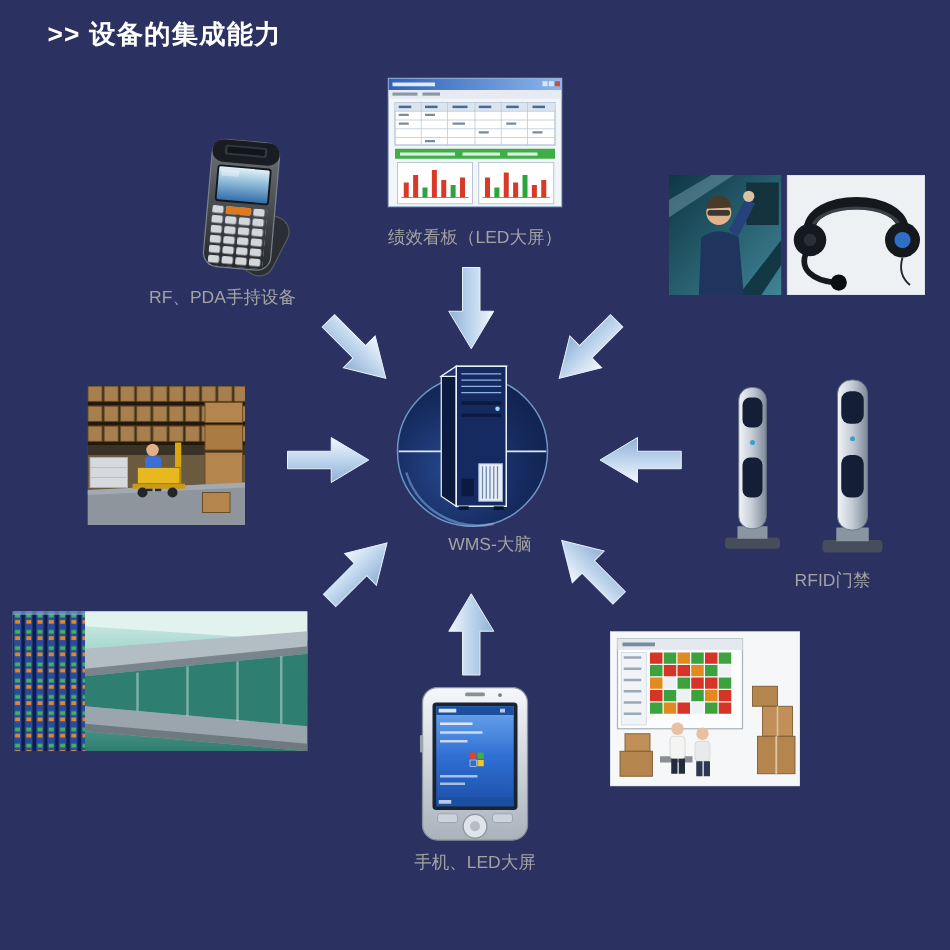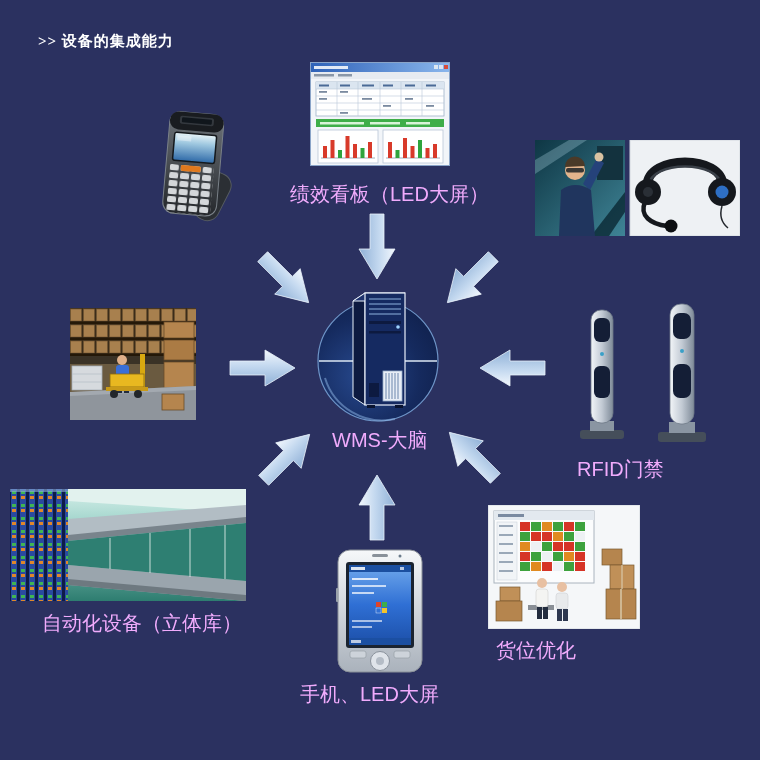--- a/index.html
+++ b/index.html
@@ -1,20 +1,20 @@
 <!DOCTYPE html>
 <html><head>
 <meta charset="utf-8">
 <style>
   * { margin:0; padding:0; box-sizing:border-box; }
   html,body { background:#2b3160; }
   body { font-family:"Liberation Sans","DejaVu Sans",sans-serif; }
   .stage { position:relative; width:760px; height:760px; background:#2b3160; overflow:hidden; }
-  .title { position:absolute; left:38px; top:32px; color:#ffffff; font-size:15px; font-weight:bold; letter-spacing:1px;font-family:Liberation Serif, serif; }
-  .label { position:absolute; color:#f0abfc; font-size:20px; text-align:left; white-space:nowrap; }
+  .title { position:absolute; left:38px; top:13px; color:#ffffff; font-size:21px; font-weight:bold; letter-spacing:1px; }
+  .label { position:absolute; color:#a3a3a3; font-size:14px; text-align:center; white-space:nowrap; }
   .node-img { position:absolute; }
   .arrow { position:absolute; width:70px; height:44px; }
   .hub { position:absolute; left:303px; top:283px; width:150px; height:150px; }
 </style>
 </head>
 <body>
 
 <div class="stage">
 
   <svg width="0" height="0" style="position:absolute" aria-hidden="true">
@@ -92,20 +92,21 @@
         <rect x="18" y="3" width="54" height="18" rx="9" fill="#191c20"></rect>
         <rect x="28" y="7" width="34" height="8" rx="2" fill="#33383e"></rect>
         <rect x="30" y="8.5" width="30" height="5" rx="1" fill="#10161c"></rect>
         <rect x="24" y="24" width="42" height="28" rx="2" fill="url(#gScreen)" stroke="#14181c" stroke-width="1.5"></rect>
         <rect x="27" y="27" width="14" height="5" fill="#ffffff" opacity="0.35"></rect>
         <rect x="22" y="56" width="44" height="48" fill="url(#pKeys)"></rect>
         <rect x="33" y="56" width="20" height="6" rx="1.5" fill="#e0791e"></rect>
       </g>
     </svg>
   </div>
+  <div class="label" style="left:98px;top:229px;width:160px">RF、PDA手持设备</div>
 
   <div class="node-img" style="left:310px;top:62px">
     <svg viewBox="0 0 140 104" width="140" height="104">
       <rect x="0.5" y="0.5" width="139" height="103" fill="#f2f5f9" stroke="#8aa4c8"></rect>
       <rect x="1" y="1" width="138" height="9" fill="url(#gTitle)"></rect>
       <rect x="4" y="4" width="34" height="3" fill="#ffffff" opacity="0.85"></rect>
       <rect x="124" y="3" width="4" height="4" fill="#dce6f2"></rect>
         <rect x="129" y="3" width="4" height="4" fill="#dce6f2"></rect>
         <rect x="134" y="3" width="4" height="4" fill="#d84b3a"></rect>
       <rect x="1" y="10" width="138" height="7" fill="#e7ebf1"></rect>
@@ -234,42 +235,41 @@
       <g transform="translate(82,0)">
         <rect x="4" y="130" width="48" height="10" rx="3" fill="#454e5a"></rect>
         <rect x="15" y="120" width="26" height="11" fill="#8a95a2"></rect>
         <rect x="16" y="2" width="24" height="120" rx="11" fill="url(#gTower)" stroke="#6e7a88" stroke-width="0.8"></rect>
         <rect x="19" y="11" width="18" height="26" rx="7" fill="#141e36"></rect>
         <rect x="19" y="62" width="18" height="34" rx="7" fill="#141e36"></rect>
         <circle cx="28" cy="49" r="2" fill="#3aa0c8"></circle>
       </g>
     </svg>
   </div>
-  <div class="label" style="left:577px;top:456px;width:140px">RFID门禁</div>
+  <div class="label" style="left:596px;top:456px;width:140px">RFID门禁</div>
 
   <div class="node-img" style="left:10px;top:489px">
     <svg viewBox="0 0 236 112" width="236" height="112">
       <rect width="236" height="112" fill="url(#gHall)"></rect>
       <polygon points="58,0 236,0 236,24 58,12" fill="#e2f2ee"></polygon>
       <polygon points="58,30 236,16 236,34 58,52" fill="#b2bdc4"></polygon>
       <polygon points="58,46 236,28 236,34 58,52" fill="#79848c"></polygon>
       <polygon points="58,52 236,34 236,92 58,76" fill="#2e7f72"></polygon>
       <polygon points="58,76 236,92 236,112 58,96" fill="#9aa5ad"></polygon>
       <polygon points="58,90 236,106 236,112 58,96" fill="#6e7980"></polygon>
       <g stroke="#d8e8e4" stroke-width="2" opacity="0.45">
         <line x1="100" y1="49" x2="100" y2="80"></line>
           <line x1="140" y1="44" x2="140" y2="84"></line>
           <line x1="180" y1="40" x2="180" y2="88"></line>
           <line x1="215" y1="36" x2="215" y2="90"></line>
       </g>
       <rect x="0" y="0" width="58" height="112" fill="url(#pRack)"></rect>
       <rect x="0" y="0" width="58" height="3" fill="#8fb0d8" opacity="0.6"></rect>
     </svg>
   </div>
-  <div class="label" style="left:42px;top:610px;width:200px">自动化设备（立体库）</div>
 
   <div class="node-img" style="left:334px;top:548px">
     <svg viewBox="0 0 92 126" width="92" height="126">
       <rect x="4" y="2" width="84" height="122" rx="12" fill="url(#gPda)" stroke="#8a9098" stroke-width="1"></rect>
       <rect x="38" y="6" width="16" height="3" rx="1.5" fill="#889099"></rect>
       <circle cx="66" cy="8" r="1.5" fill="#6a7a8a"></circle>
       <rect x="2" y="40" width="2.5" height="14" rx="1" fill="#9aa2aa"></rect>
       <rect x="12" y="14" width="68" height="86" rx="3" fill="#1a2330"></rect>
       <rect x="15" y="17" width="62" height="80" fill="url(#gPdaScr)"></rect>
       <rect x="15" y="17" width="62" height="7" fill="#1b4fa0"></rect>
@@ -354,21 +354,20 @@
       <rect x="68" y="88" width="12" height="16" rx="3" fill="#e8eaec" stroke="#cfd2d5" stroke-width="0.6"></rect>
       <rect x="69" y="104" width="5" height="12" fill="#2e3850"></rect>
         <rect x="75" y="104" width="5" height="12" fill="#2e3850"></rect>
       <rect x="114" y="44" width="20" height="16" fill="#b5854e" stroke="#7a5a30" stroke-width="0.7"></rect>
       <rect x="122" y="60" width="24" height="24" fill="#c09058" stroke="#7a5a30" stroke-width="0.7"></rect>
       <rect x="118" y="84" width="30" height="30" fill="#b5854e" stroke="#7a5a30" stroke-width="0.7"></rect>
       <line x1="133" y1="84" x2="133" y2="114" stroke="#d8c8a8" stroke-width="1.5"></line>
       <line x1="134" y1="60" x2="134" y2="84" stroke="#d8c8a8" stroke-width="1.2"></line>
     </svg>
   </div>
-  <div class="label" style="left:496px;top:637px;width:140px">货位优化</div>
 
   <div class="arrow" style="left:342px;top:225px;transform:rotate(90deg)">
     <svg viewBox="0 0 70 44" width="70" height="44">
         <path d="M2 15 L37 15 L37 4 L67 22 L37 40 L37 29 L2 29 Z" fill="url(#gArrow)" stroke="#e8f1fa" stroke-width="0.8"></path>
       </svg>
   </div>
   <div class="arrow" style="left:251px;top:258px;transform:rotate(45deg)">
     <svg viewBox="0 0 70 44" width="70" height="44">
         <path d="M2 15 L37 15 L37 4 L67 22 L37 40 L37 29 L2 29 Z" fill="url(#gArrow)" stroke="#e8f1fa" stroke-width="0.8"></path>
       </svg>

